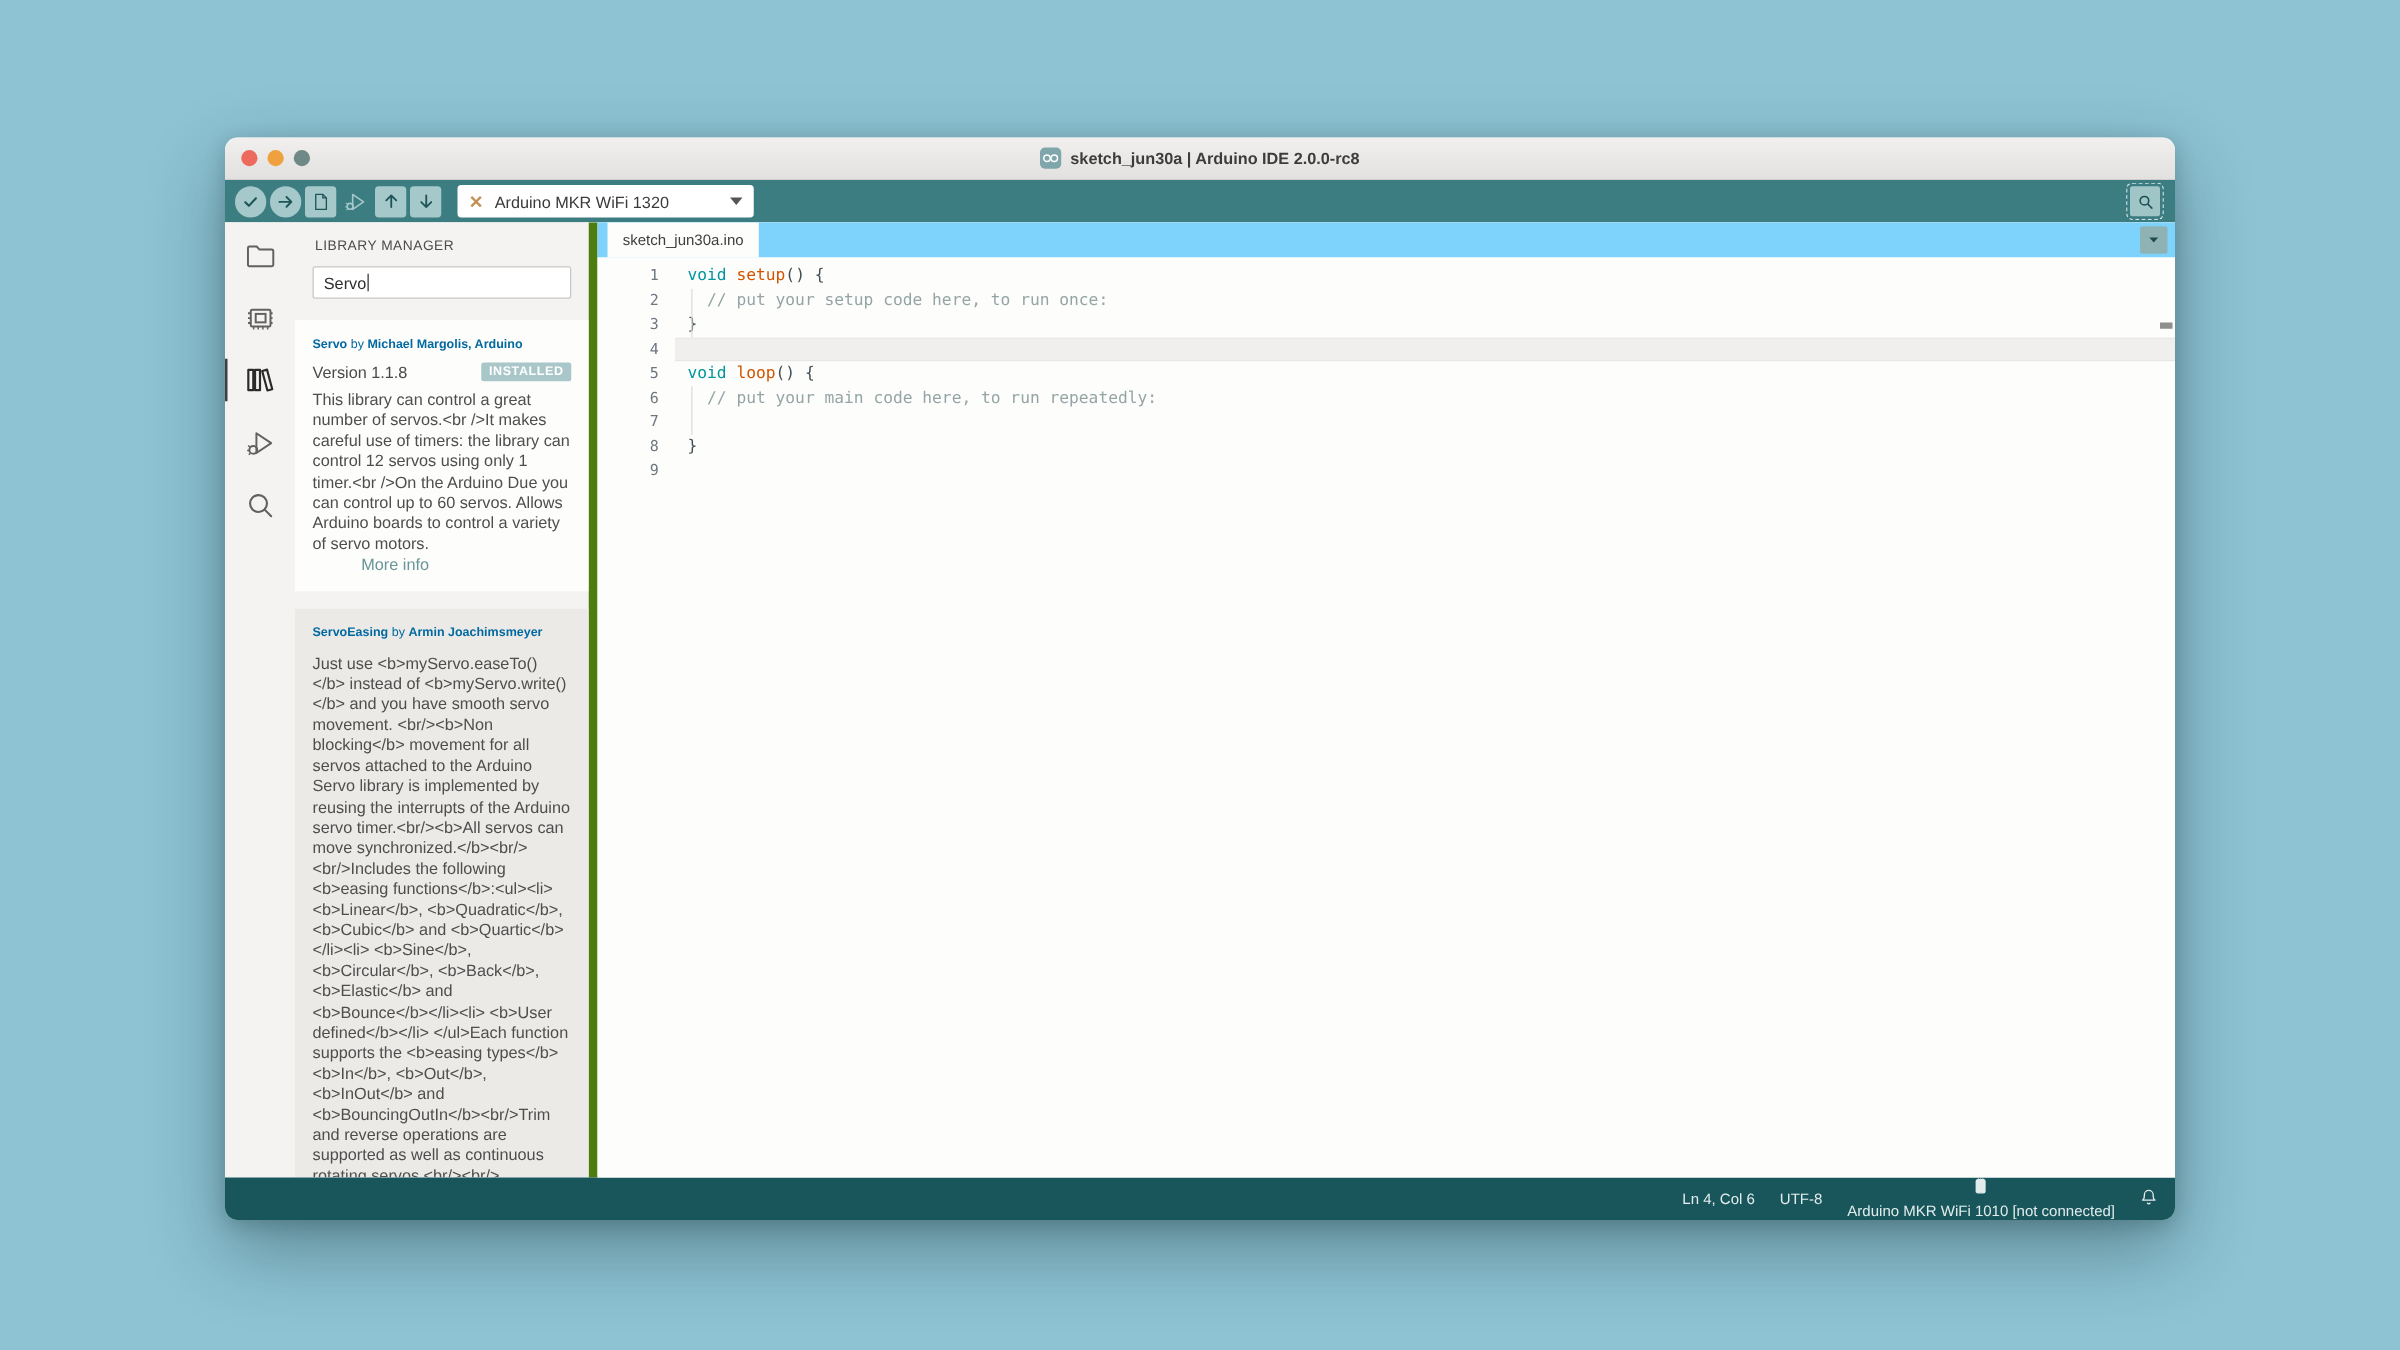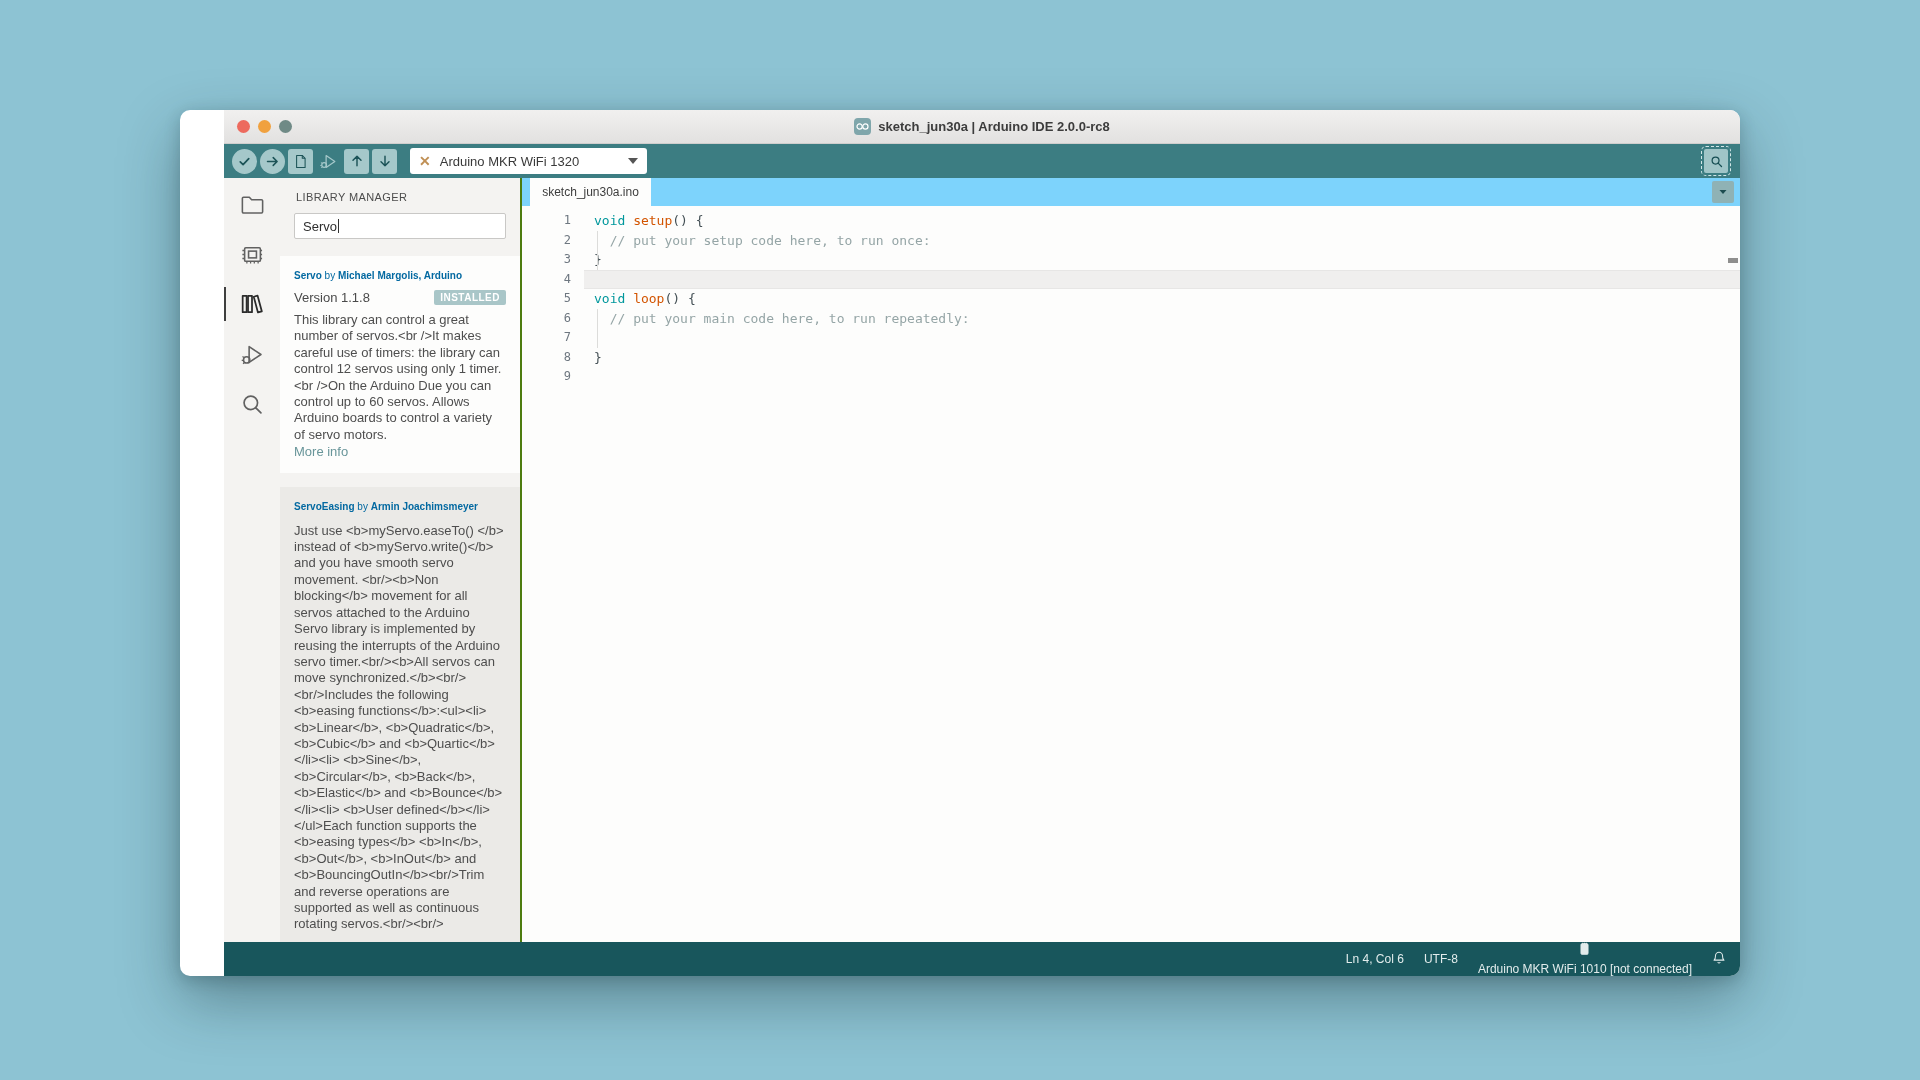--- a/index.html
+++ b/index.html
@@ -4,21 +4,21 @@
 <style>
   * { margin:0; padding:0; box-sizing:border-box; }
   html,body { width:1920px; height:1080px; overflow:hidden; }
   body { background:#8dc3d3; font-family:"Liberation Sans", sans-serif; position:relative; }
 
   
   .window {
     position:absolute; left:180px; top:110px; width:1560px; height:866px;
     border-radius:10px; overflow:hidden; background:#fff;
     box-shadow:0 24px 60px rgba(15,40,45,.38), 0 4px 16px rgba(15,40,45,.22);
-    display:flex; flex-direction:column;padding-left:44px;
+    display:flex; flex-direction:column;
   }
 
   
   .titlebar {
     flex:0 0 34px; background:linear-gradient(#f1f0ef,#e2e1e0);
     border-bottom:1px solid #cfcecd; display:flex; align-items:center; position:relative;
   }
   .traffic { position:absolute; left:13px; top:0; bottom:0; display:flex; align-items:center; gap:8px; }
   .tl { width:13px; height:13px; border-radius:50%; }
   .tl.red    { background:#ed6a5e; }
@@ -48,38 +48,38 @@
   
   .main { flex:1; display:flex; min-height:0; background:#fff; }
 
   .activitybar { flex:0 0 56px; background:#f4f3f1; padding-top:1px; display:flex; flex-direction:column; }
   .act-btn { height:50px; display:flex; align-items:center; justify-content:center;
     position:relative; color:#616161; cursor:pointer; }
   .act-btn.active { color:#2b2b2b; }
   .act-btn.active::before { content:''; position:absolute; left:0; top:8px; bottom:8px; width:2px; background:#3f3f3f; }
 
   
-  .panel { flex:0 0 242px; background:#f4f3f1; border-right:2px solid #4d7c0f;
+  .panel { flex:0 0 242px; background:#f4f3f1; border-right:7px solid #4d7c0f;
     display:flex; flex-direction:column; overflow:hidden; }
   .panel-header { padding:13px 16px 8px; font-size:11px; color:#4c4c4c; letter-spacing:.4px; }
   .fake-input { margin:2px 14px 0; height:26px; background:#fff; border:1px solid #c9c8c6; border-radius:2px;
     display:flex; align-items:center; padding:0 8px; font-size:13px; color:#2e2e2e; cursor:text; flex:none; }
   .caret { width:1px; height:14px; background:#333; margin-left:1px; }
   .lib-results { margin-top:17px; flex:1; overflow:hidden; display:flex; flex-direction:column; gap:14px; }
   .lib-item { padding:11px 14px 12px; flex:none; }
   .lib-item.white { background:#fdfdfc; }
   .lib-item.gray  { background:#ebeae7; }
   .lib-title { font-size:10px; line-height:18px; color:#0369a1; }
   .lib-title .bold { font-weight:bold; }
   .lib-version-row { display:flex; align-items:center; justify-content:space-between; margin-top:5px;
     font-size:13px; color:#4a4a4a; }
   .badge { background:#a9c6c8; color:#fff; font-size:10px; font-weight:bold; letter-spacing:.5px;
     padding:2px 6px; border-radius:2px; }
   .lib-desc { margin-top:7px; font-size:13px; line-height:16.4px; color:#4e4e4e; overflow-wrap:break-word; }
-  .more-info { margin-top:1px; font-size:13px; line-height:16.4px; color:#689599; cursor:pointer; width:fit-content; }
+  .more-info { margin-top:1px; font-size:13px; line-height:16.4px; color:#689599; cursor:pointer; width:fit-content;margin-left:39px; }
 
   
   .editor-area { flex:1; display:flex; flex-direction:column; min-width:0; }
   .tabbar { flex:0 0 28px; background:#7dd3fc; display:flex; align-items:stretch; position:relative; }
   .tab { margin-left:8px; width:121px; background:#fdfdfc; display:flex; align-items:center; justify-content:center;
     font-size:12px; color:#3d3d3d; cursor:pointer; }
   .tab-menu-btn { position:absolute; right:6px; top:3px; width:22px; height:22px; background:#8fb2b5;
     border-radius:2px; display:flex; align-items:center; justify-content:center; cursor:pointer; }
   .editor { flex:1; background:#fdfdfc; position:relative; padding-top:5px;
     font-family:"DejaVu Sans Mono", monospace; font-size:13px; overflow:hidden; }

